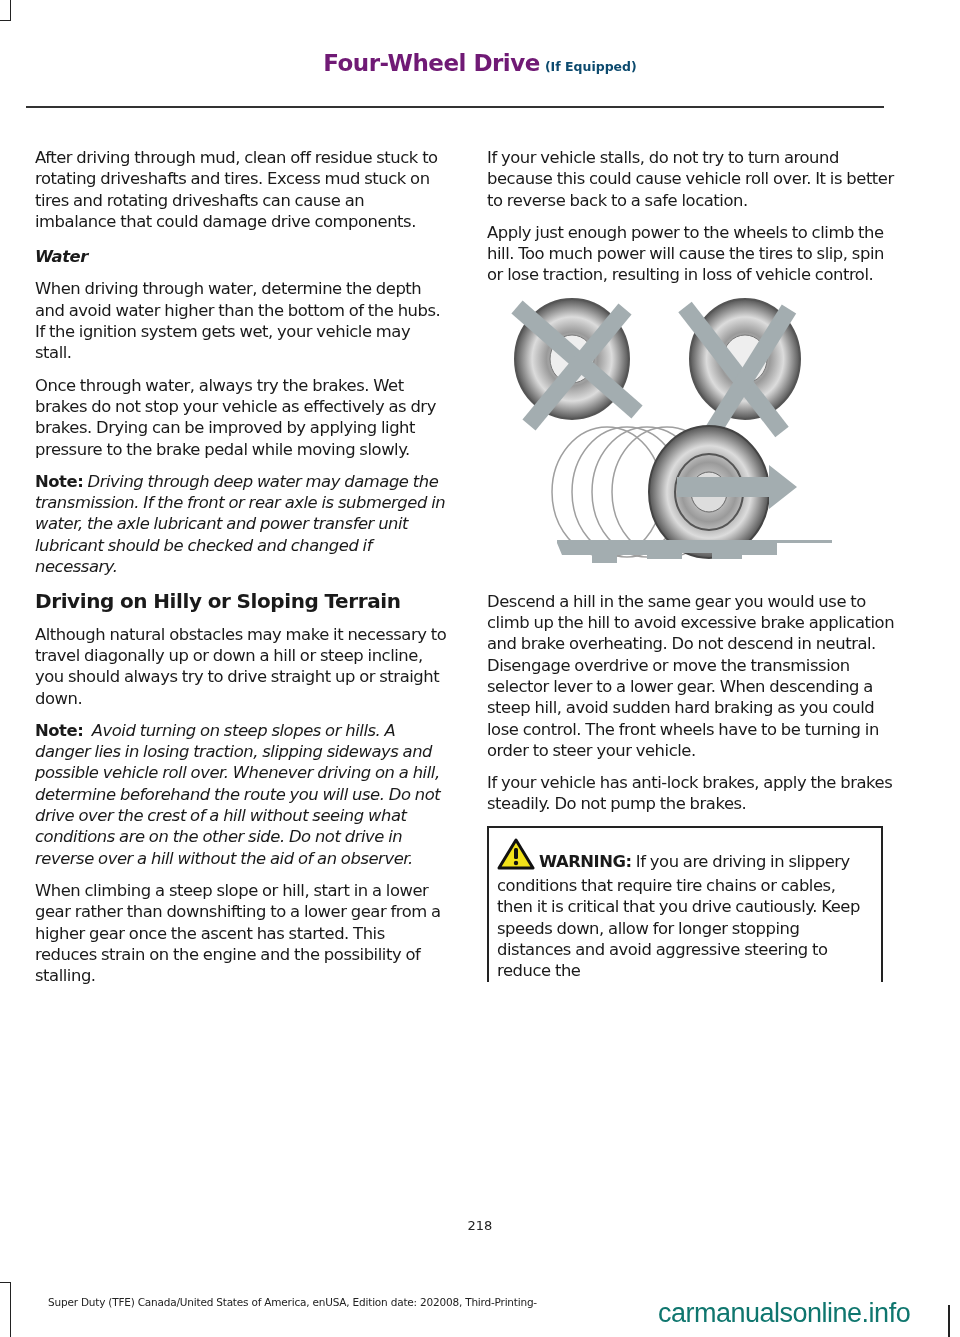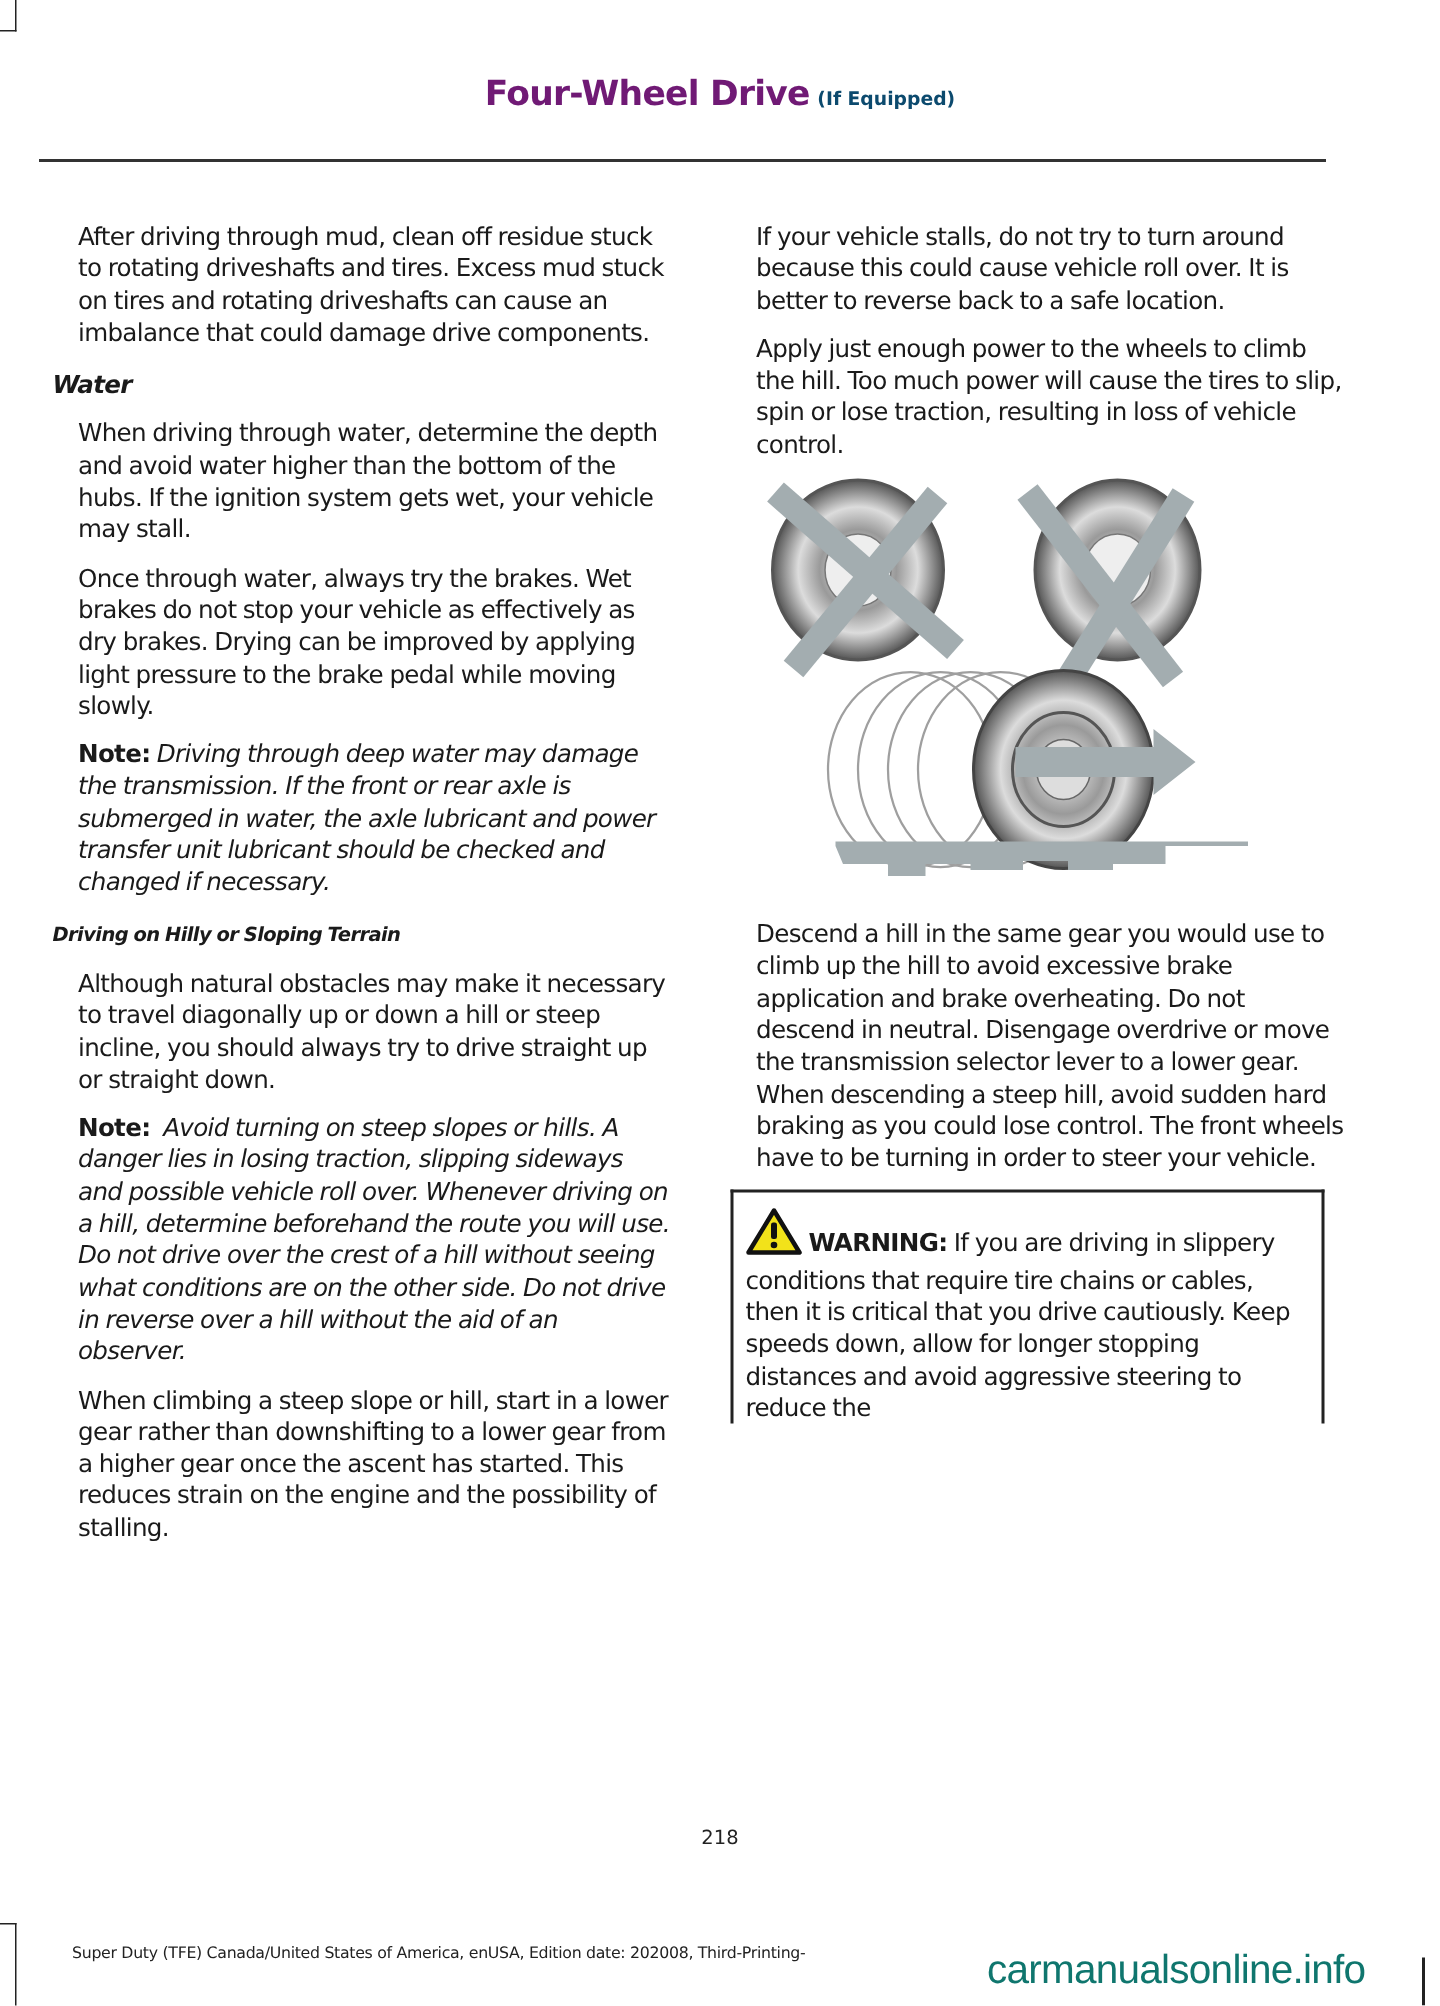--- a/index.html
+++ b/index.html
@@ -10,23 +10,23 @@
   .crop-bl { position: absolute; left: 0; top: 1282px; width: 10px; height: 55px;
              border-right: 1.5px solid #222; border-top: 1.5px solid #222; }
   .crop-br { position: absolute; left: 948px; top: 1305px; width: 1.5px; height: 32px; background: #222; }
   .header { position: absolute; left: 0; right: 0; top: 50px; text-align: center; }
   .header .title { font-family: "DejaVu Sans", sans-serif; font-weight: bold; font-size: 23px; letter-spacing: -0.5px; color: #701a75; }
   .header .sub { font-family: "DejaVu Sans", sans-serif; font-weight: bold; font-size: 12.5px; color: #0c4a6e; }
   .header-rule { position: absolute; left: 26px; width: 858px; top: 106px; height: 2px; background: #333; }
   .col { position: absolute; top: 147px; width: 412px; }
   .col-left { left: 35px; }
   .col-right { left: 487px; }
-  p { margin: 0 0 11px 17px; font-size: 16.4px; line-height: 21.3px; letter-spacing: -0.45px; word-spacing: -0.5px; }
+  p { margin: 0 0 11px 0; font-size: 16.4px; line-height: 21.3px; letter-spacing: -0.45px; word-spacing: -0.5px; }
   .subhead-italic { font-weight: bold; font-style: italic; margin: 14px 0 11px 0; }
-  .subhead { font-weight: bold; font-size: 13px; margin: 14px 0 11px 0; letter-spacing: -0.4px; font-style: italic; }
+  .subhead { font-weight: bold; font-size: 20px; margin: 14px 0 11px 0; letter-spacing: -0.4px; }
   .note em { font-style: italic; }
   .note .lbl { font-weight: bold; font-style: normal; }
   .figure { width: 380px; height: 272px; margin: 8px 0 22px 0; position: relative; }
   .warning { border: 2px solid #222; border-bottom: none; padding: 10px 6px 0 8px; margin-top: 6px; width: 378px; }
   .warning p { margin: 0; }
   .warn-icon { display: inline-block; vertical-align: -3px; margin-right: 4px; }
   .warn-label { font-weight: bold; }
   .page-num { position: absolute; left: 0; right: 0; top: 1218px; text-align: center; font-size: 13px; color: #222; }
   .footer { position: absolute; left: 48px; top: 1296px; font-size: 10.5px; color: #222; letter-spacing: -0.2px; }
   .watermark { position: absolute; left: 658px; top: 1298px; font-size: 27px; color: #0f766e; letter-spacing: -0.5px; font-family: "Liberation Sans", sans-serif; }
@@ -95,20 +95,21 @@
       <ellipse cx="222" cy="195" rx="18" ry="20" fill="#ddd" stroke="#666"></ellipse>
 
       <polygon points="190,180 282,180 282,168 310,190 282,212 282,200 190,200" fill="#a3adb0"></polygon>
 
       <rect x="70" y="243" width="275" height="3" fill="#a3adb0"></rect>
       <path d="M 70 246 L 290 246 L 290 258 L 255 258 L 255 262 L 225 262 L 225 256 L 195 256 L 195 262 L 160 262 L 160 258 L 130 258 L 130 266 L 105 266 L 105 258 L 75 258 Z" fill="#a3adb0"></path>
     </svg>
   </div>
 
   <p>Descend a hill in the same gear you would use to climb up the hill to avoid excessive brake application and brake overheating. Do not descend in neutral. Disengage overdrive or move the transmission selector lever to a lower gear. When descending a steep hill, avoid sudden hard braking as you could lose control. The front wheels have to be turning in order to steer your vehicle.</p>
+  <p>If your vehicle has anti-lock brakes, apply the brakes steadily. Do not pump the brakes.</p>
 
   <div class="warning">
     <p>
       <span class="warn-icon">
         <svg width="38" height="32" viewBox="0 0 38 32">
           <polygon points="19,2 36,30 2,30" fill="#f2e21a" stroke="#111" stroke-width="3" stroke-linejoin="round"></polygon>
           <rect x="17" y="10" width="4" height="11" rx="1.5" fill="#111"></rect>
           <circle cx="19" cy="25" r="2.2" fill="#111"></circle>
         </svg>
       </span><span class="warn-label">WARNING:</span>

